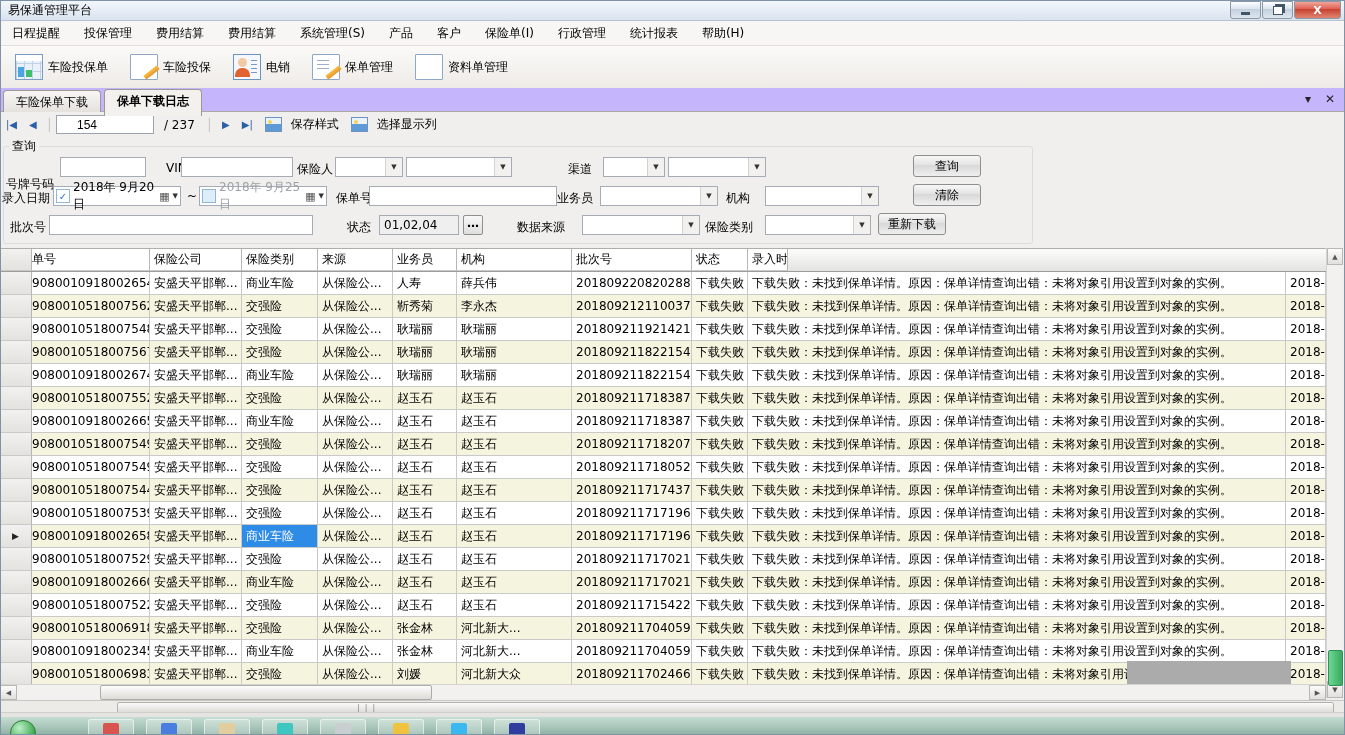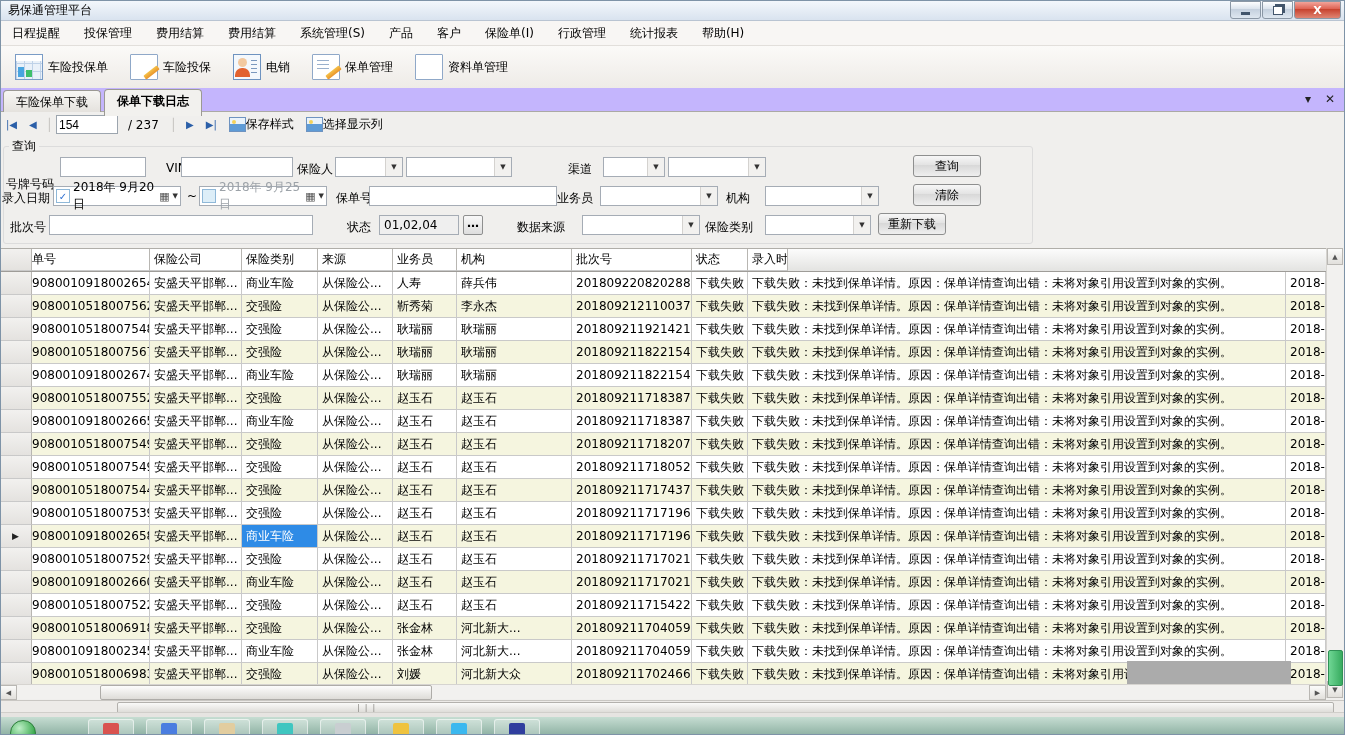--- a/index.html
+++ b/index.html
@@ -49,23 +49,23 @@
   .tabstrip{position:absolute;left:0;top:88px;width:1345px;height:23px;background:#c4b5fd;border-bottom:1px solid #ABA9A5}
   .tab{display:inline-block;position:relative;top:2px;margin-left:3px;padding:3px 12px 4px;border:1px solid #9B9994;border-bottom:none;
        border-radius:4px 4px 0 0;background:linear-gradient(#F7F6F4,#E2DFDA)}
   .tab.active{background:#F2F1EE;font-weight:bold;top:1px;padding-bottom:6px;z-index:2}
   .tab-controls{position:absolute;right:10px;top:4px;display:flex;gap:14px;font-size:12px;color:#222}
 
   
   .pager{position:absolute;left:0;top:112px;width:1345px;height:25px;display:flex;align-items:center;background:#F0EFED}
   .nav{color:#2B5FA8;font-size:10px;padding:2px 6px}
   .vsep{color:#C4C2BE;margin:0 3px}
-  .pagebox{width:56px;height:17px;border:1px solid #9CA5AE;background:#fff;font-size:12px;padding:0 2px}
+  .pagebox{width:56px;height:17px;border:1px solid #9CA5AE;background:#fff;font-size:12px;padding:0 20px}
   .pageof{margin:0 8px 0 10px}
-  .pic-btn{display:inline-flex;align-items:center;gap:0;padding:2px 6px}
+  .pic-btn{display:inline-flex;align-items:center;gap:9px;padding:2px 6px}
   .i-pic{width:15px;height:13px;border:1px solid #6E93C0;background:linear-gradient(#EAF3FB 50%,#5E9BD6 50%);position:relative}
   .i-pic::after{content:"";position:absolute;left:2px;top:2px;width:4px;height:4px;border-radius:50%;background:#F4D25A}
 
   
   .groupbox{position:absolute;left:3px;top:146px;width:1028px;height:96px;border:1px solid #DCDCDC;border-radius:3px}
   .legend{position:absolute;left:5px;top:-9px;background:#F0EFED;padding:0 3px}
   .q-label{position:absolute;white-space:nowrap}
   .tb{position:absolute;height:20px;border:1px solid #A5ACB5;background:#fff;box-sizing:border-box;font-size:12px;padding:0 3px;line-height:18px}
   .combo{position:absolute;height:20px;border:1px solid #A5ACB5;background:#fff;box-sizing:border-box;display:flex}
   .combo .sp{flex:1}

